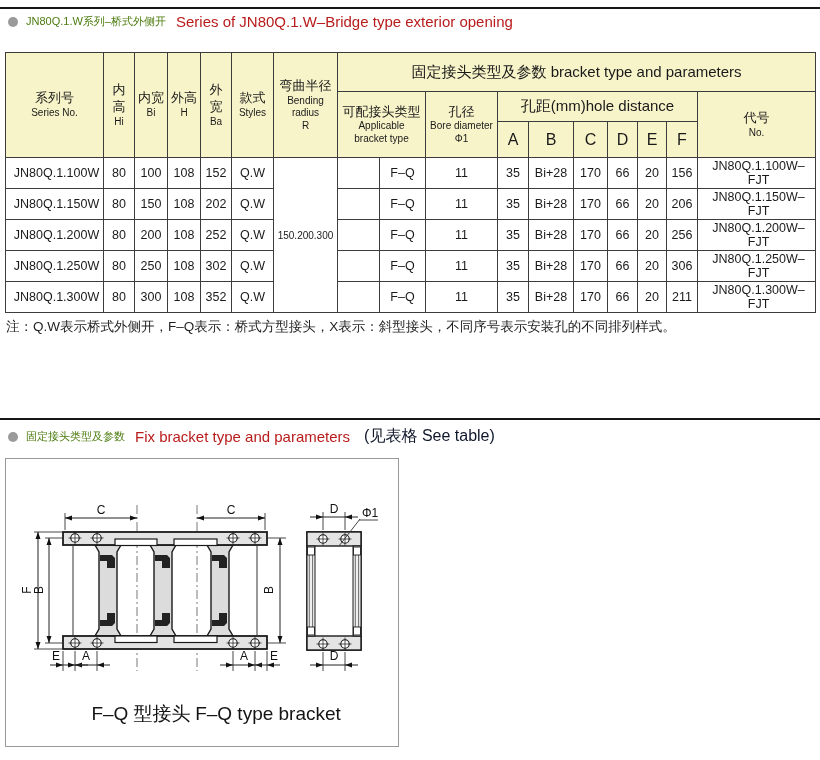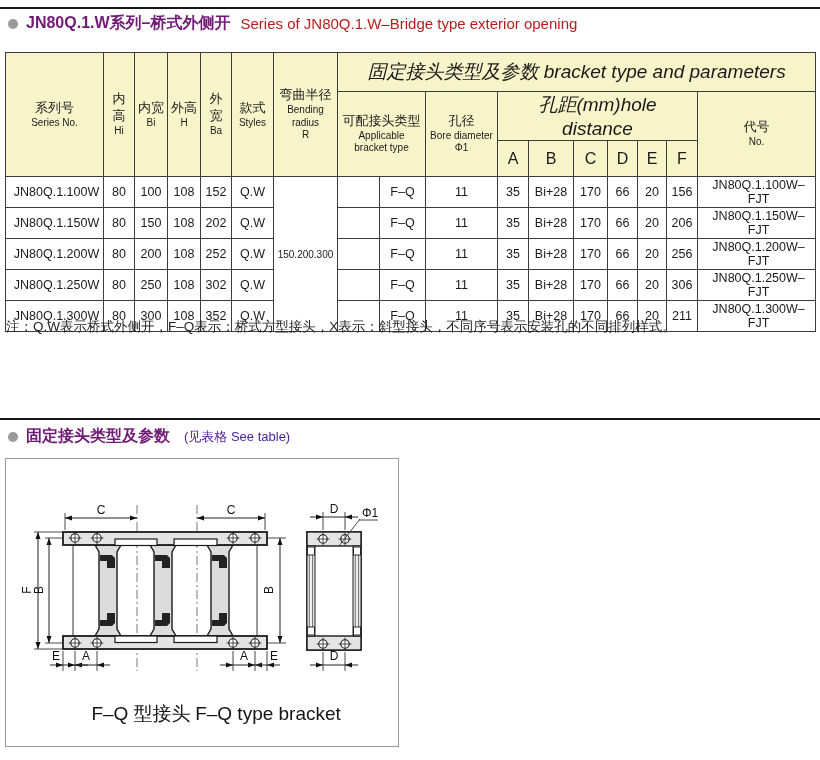--- a/index.html
+++ b/index.html
@@ -3,32 +3,32 @@
 <meta charset="utf-8">
 <style>
   html,body{margin:0;padding:0;}
   body{
     width:820px;height:760px;position:relative;background:#fff;
     font-family:"Liberation Sans","DejaVu Sans",sans-serif;color:#1a1a1a;
   }
   .topline{position:absolute;left:0;width:820px;height:2px;background:#161616;}
   .sec-title{position:absolute;display:flex;align-items:center;white-space:nowrap;}
   .bullet{display:inline-block;width:10px;height:10px;border-radius:50%;background:#9a9a9a;margin-right:8px;flex:0 0 auto;}
-  .t-cn{font-size:16px;font-weight:bold;color:#701a75;}
+  .t-cn{font-size:11px;font-weight:normal;color:#4d7c0f;}
   .t-en{font-size:15px;color:#b91c1c;margin-left:10px;}
-  .t-sub{font-size:13px;color:#4c1d95;margin-left:14px;}
+  .t-sub{font-size:16px;color:#0f172a;margin-left:14px;}
 
   table.spec{position:absolute;left:5px;top:52px;border-collapse:collapse;table-layout:fixed;width:810px;}
   table.spec th,table.spec td{border:1px solid #3c3c3c;padding:0 3px;text-align:center;vertical-align:middle;overflow:hidden;}
   table.spec thead th{background:#f8f4ca;font-weight:normal;}
   .hr1{height:39px;} .hr2{height:30px;margin-top:16px;} .hr3{height:36px;}
   td.brow{height:30px;font-size:12.5px;background:#fff;}
   .hl-cn{display:block;font-size:13px;line-height:1.3;}
   .hl-en{display:block;font-size:10px;line-height:1.25;}
-  .grp{font-size:19px;font-style:italic;}
+  .grp{font-size:15px;}
   .cell-left{text-align:right;padding-left:7px !important;}
   td.bendcell{font-size:10px;word-break:break-all;line-height:1.5;}
 
   .notes{position:absolute;left:6px;top:314px;width:808px;font-size:13.5px;color:#1f1f1f;}
   .notes p{margin:0 0 7px 0;line-height:1.95;}
 
   .drawbox{position:absolute;left:5px;top:458px;width:392px;height:287px;border:1px solid #999;background:#fff;}
   svg text{font-family:"Liberation Sans","DejaVu Sans",sans-serif;}
   .dimtxt{font-size:12px;fill:#111;}
   .captxt{font-size:19px;fill:#141414;}
@@ -226,20 +226,21 @@
 
 <div class="notes">
   <p>注：Q.W表示桥式外侧开，F–Q表示：桥式方型接头，X表示：斜型接头，不同序号表示安装孔的不同排列样式。</p>
 </div>
 
 <div class="topline" style="top:418px;"></div>
 
 <div class="sec-title" style="top:426px;left:8px;">
   <span class="bullet"></span>
   <span class="t-cn">固定接头类型及参数</span>
+  <span class="t-en">Fix bracket type and parameters</span>
   <span class="t-sub">(见表格 See table)</span>
 </div>
 
 <div class="drawbox">
 <svg width="390" height="285" viewBox="0 0 390 285">
 
   <line x1="131" y1="46" x2="131" y2="212" stroke="#555" stroke-width="0.8" stroke-dasharray="9 3 2 3"></line>
   <line x1="191" y1="46" x2="191" y2="212" stroke="#555" stroke-width="0.8" stroke-dasharray="9 3 2 3"></line>
 
   <g>

